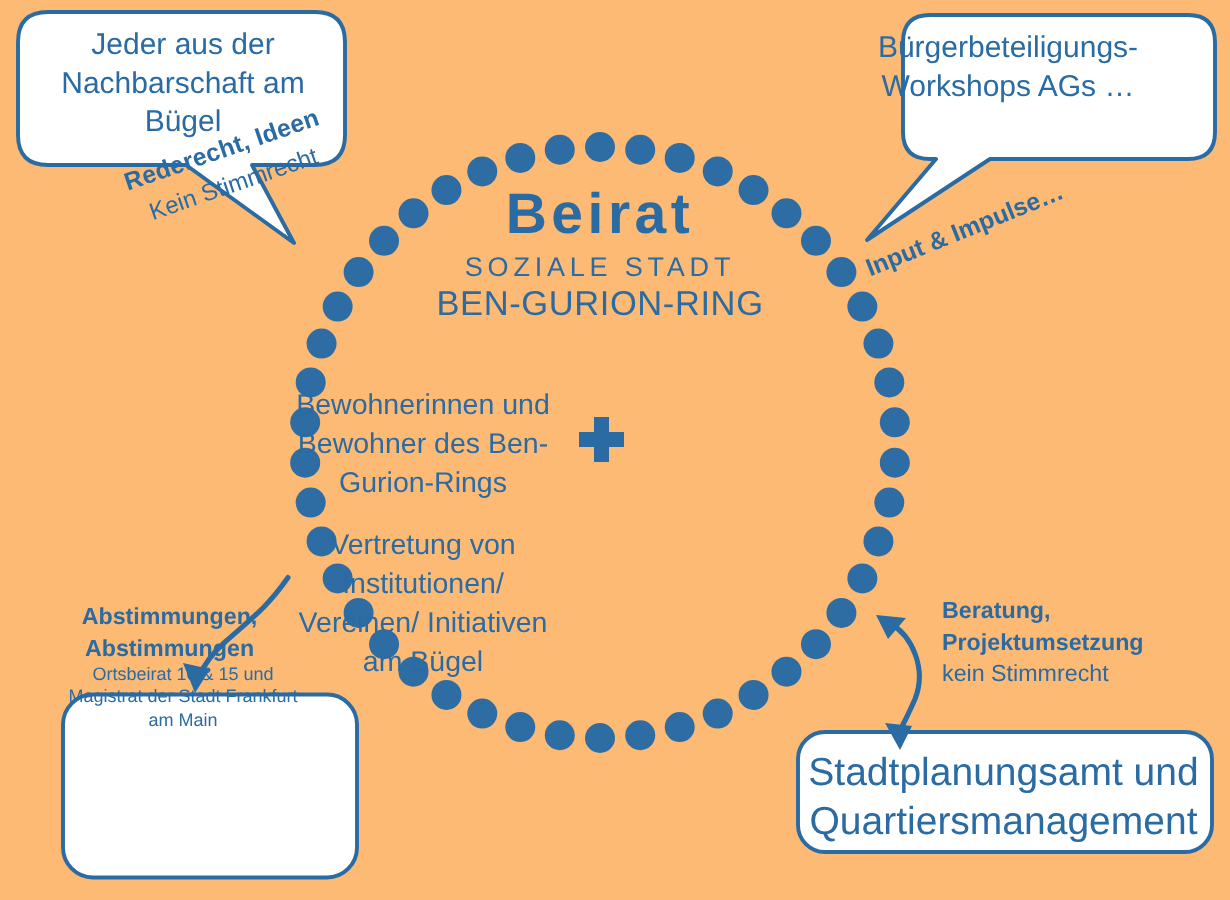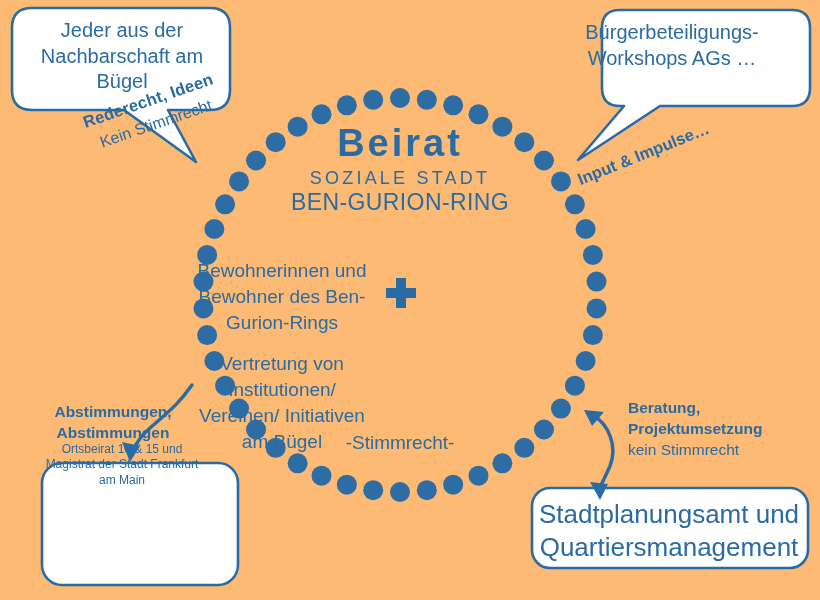--- a/index.html
+++ b/index.html
@@ -251,21 +251,20 @@
     <div id="title-sub1">SOZIALE STADT</div>
     <div id="title-sub2">BEN-GURION-RING</div>
   </div>
 
   <div id="columns">
     <div class="col left">Bewohnerinnen und Bewohner des Ben-Gurion-Rings</div>
     <div id="plus-sign"></div>
     <div class="col right">Vertretung von Institutionen/ Vereinen/ Initiativen am Bügel</div>
   </div>
 
-  <div id="stimmrecht">-Stimmrecht-</div>
 
   <div class="rot-label" id="label-rederecht">
     <div class="l1">Rederecht, Ideen</div>
     <div class="l2">Kein Stimmrecht</div>
   </div>
   <div class="rot-label" id="label-input">Input &amp; Impulse…</div>
 
   <div class="side-label" id="label-abstimmungen">
     <div>Abstimmungen,</div>
     <div>Abstimmungen</div>

